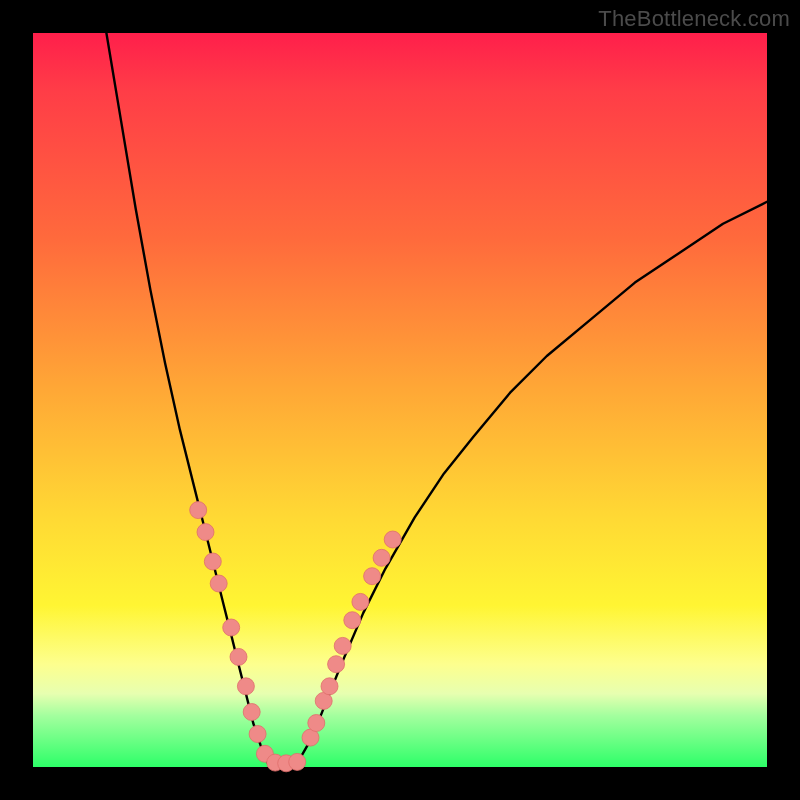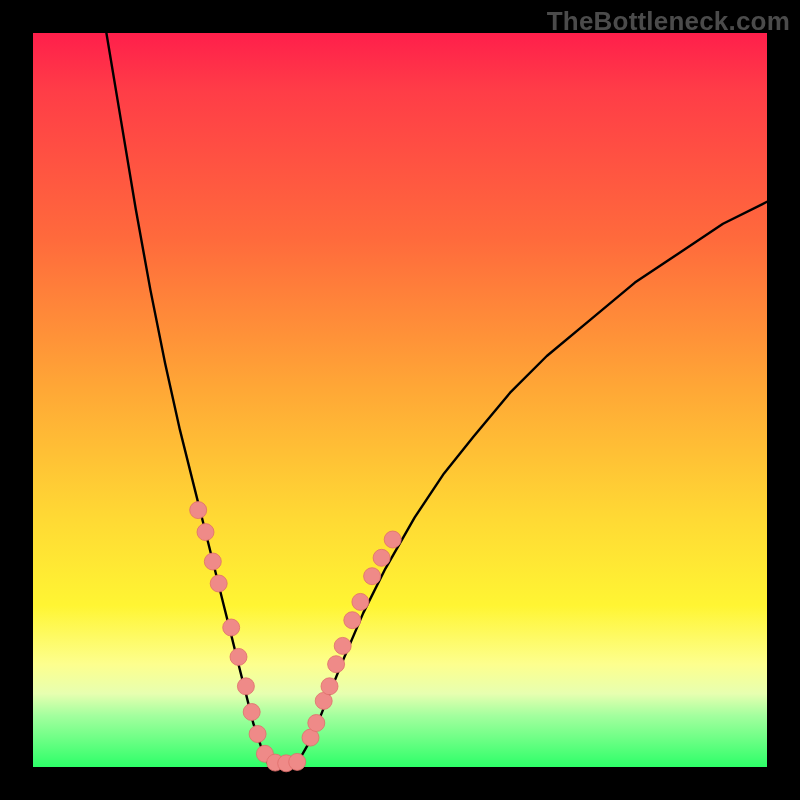--- a/index.html
+++ b/index.html
@@ -35,22 +35,22 @@
       #e7ffb0 90%,
       #a3ff9e 93%,
       #2dff68 100%
     );
   }
   .watermark {
     position: absolute;
     top: 6px;
     right: 10px;
     color: #4b4b4b;
-    font-size: 26px;
-    font-weight: 700;
+    font-size: 22px;
+    font-weight: 400;
     letter-spacing: 0.2px;
     user-select: none;
   }
   svg.lines {
     position: absolute;
     left: 0;
     top: 0;
     width: 734px;
     height: 734px;
     overflow: visible;

